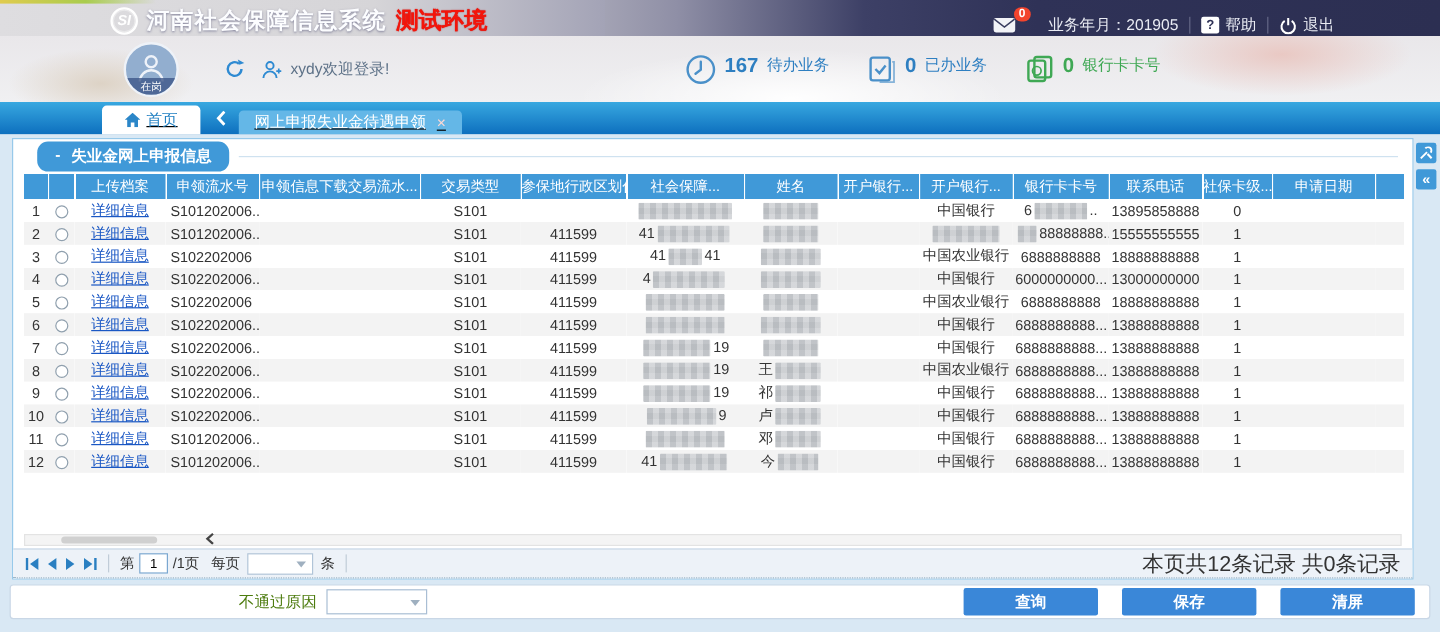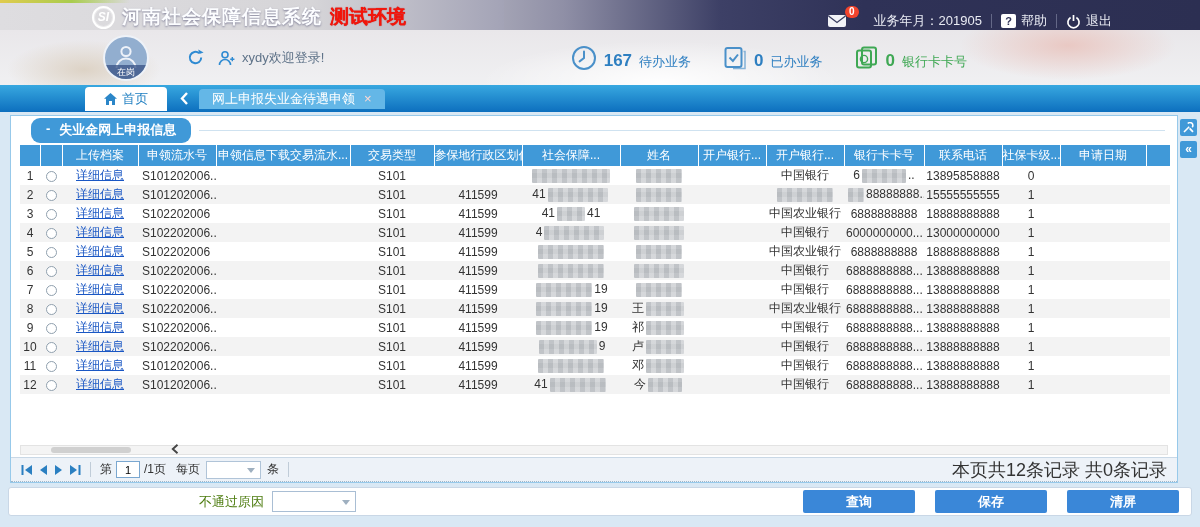--- a/index.html
+++ b/index.html
@@ -41,27 +41,27 @@
   .avatar { position:relative; margin-left:103px; width:46px; height:46px; border-radius:50%;
     background:#92aecf; border:2px solid #eef2f8; overflow:hidden; flex:none;
     display:flex; align-items:flex-start; justify-content:center; padding-top:6px; }
   .avatar-status { position:absolute; bottom:0; left:0; right:0; height:14px;
     background:rgba(59,84,134,.78); color:#fff; font-size:9px; text-align:center; line-height:14px; }
   .ub-icon { margin-left:14px; display:flex; }
   .ub-icon.first { margin-left:38px; }
   .welcome { margin-left:7px; font-size:13px; color:#5e7288; }
   .org { margin-left:82px; display:flex; align-items:center; gap:6px; font-size:13px; color:#6a6f76; }
   .stats { margin-left:auto; display:flex; align-items:center; gap:32px; padding-right:233px; }
-  .stat { display:flex; align-items:flex-end; gap:7px; }
+  .stat { display:flex; align-items:flex-start; gap:7px; }
   .stat .v { font-size:17px; font-weight:bold; }
   .stat .l { font-size:13px; }
   .stat.blue { color:#2e7fc1; } .stat.green { color:#3fa854; }
 
   
-  .tabbar { height:27px; background:linear-gradient(#38a8e0,#0d6fbe); display:flex; align-items:center; }
+  .tabbar { height:27px; background:linear-gradient(#38a8e0,#0d6fbe); display:flex; align-items:flex-end;text-decoration:underline; }
   .home-tab { margin-left:85px; width:82px; height:24px; background:#fff; border-radius:4px 4px 0 0;
     display:flex; align-items:center; justify-content:center; gap:5px;
     color:#2280c2; font-size:13px; }
   .tab-chevron { align-self:center; margin-left:13px; display:flex; }
   .active-tab { margin-left:11px; height:16px; padding:10px 13px; background:#64b7e7;
     border-radius:4px 4px 0 0; display:flex; align-items:center; gap:9px; color:#fff; font-size:13px; }
   .tab-close { color:#ffd9d4; font-size:13px; line-height:13px; }
   .next-btn { margin-left:auto; align-self:center; padding-right:92px; display:flex;
     align-items:center; gap:6px; color:#fff; font-size:13px; font-weight:bold; }
 

